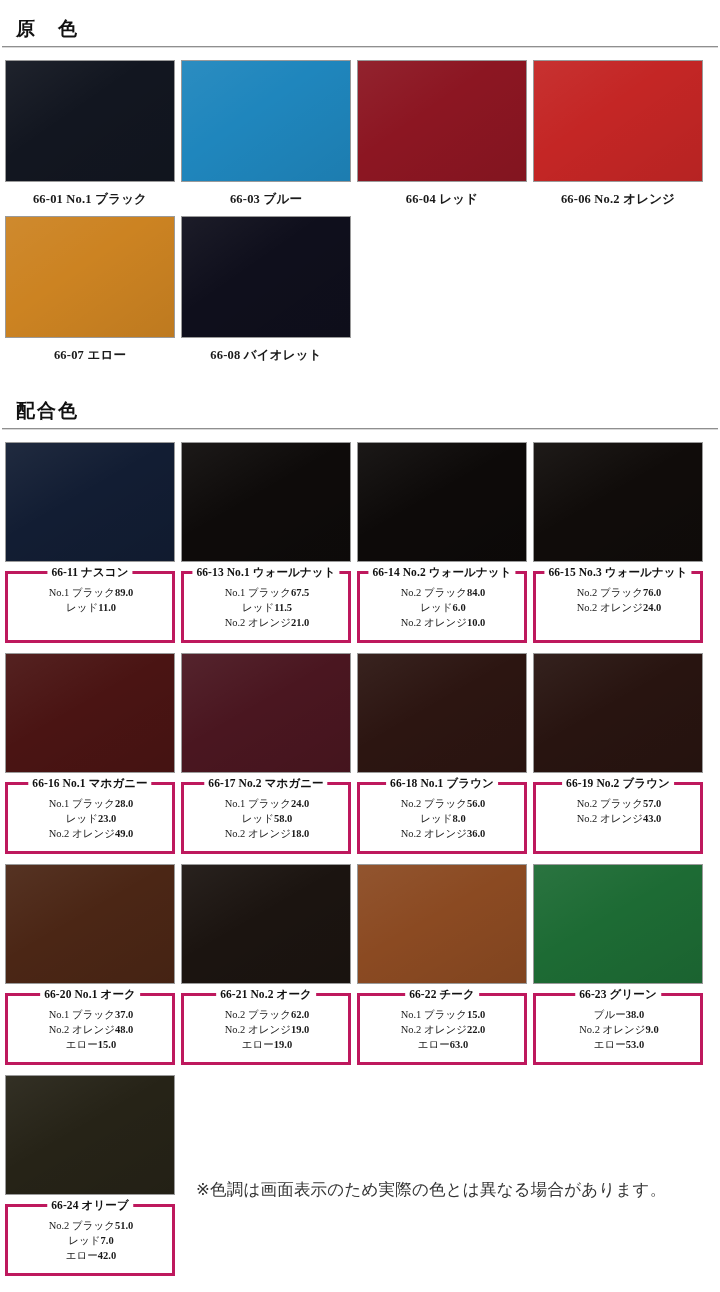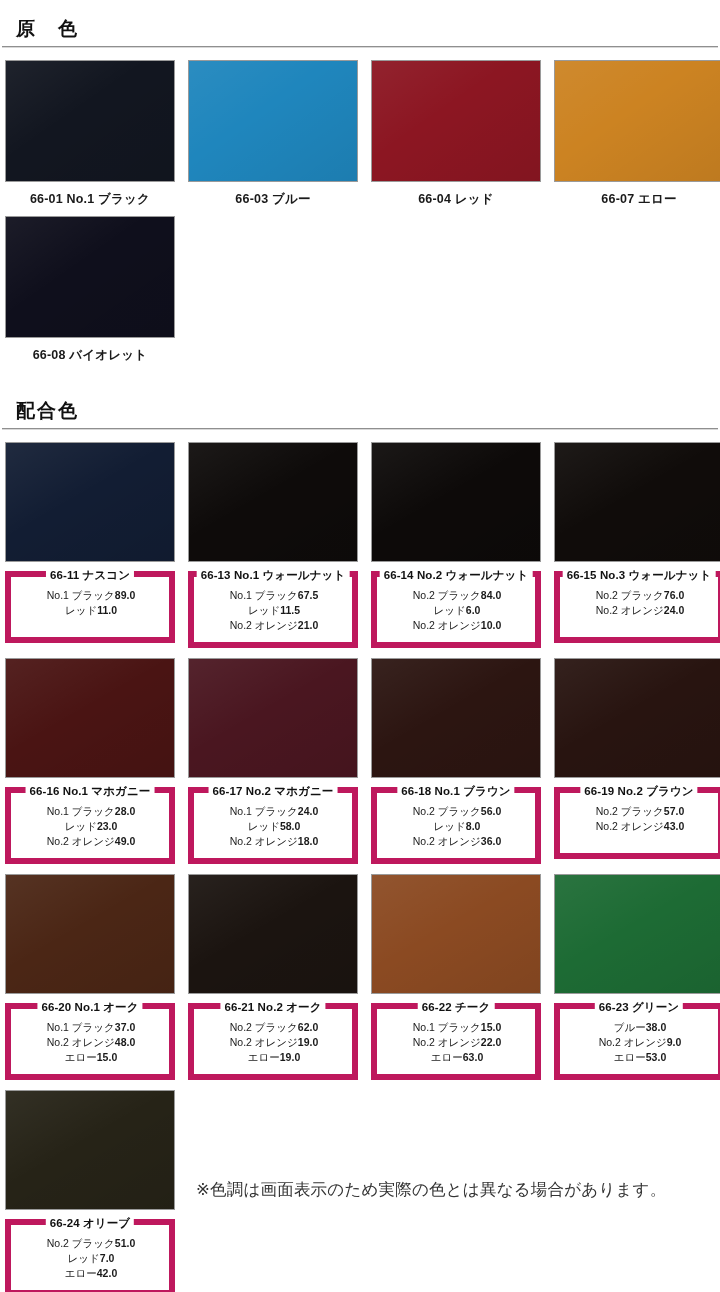--- a/index.html
+++ b/index.html
@@ -29,22 +29,23 @@
     height: 2px;
     border-top: 1px solid #8f8f8f;
     border-bottom: 1px solid #d8d8d8;
     margin: 0 0 12px 0;
   }
 
   
   .grid {
     display: grid;
     grid-template-columns: repeat(4, 170px);
-    column-gap: 13px;
+    column-gap: 6px;
     padding-left: 3px;
+    font-family: Liberation Serif, serif;
   }
   .primary-grid { row-gap: 8px; }
 
   .swatch-cell { width: 170px; }
   .swatch {
     width: 170px;
     height: 122px;
     border: 1px solid #9a9a9a;
     position: relative;
   }
@@ -78,21 +79,21 @@
     content: "";
     position: absolute;
     inset: 0;
     background: linear-gradient(150deg, rgba(255,255,255,.06), rgba(255,255,255,0) 45%,
                 rgba(0,0,0,.08) 100%);
     pointer-events: none;
   }
 
   .recipe-box {
     margin-top: 9px;
-    border: 6px solid #be185d;
+    border: 3px solid #be185d;
     padding: 11px 9px 9px 9px;
     position: relative;
     min-height: 72px;
     background: #fff;
   }
   .recipe-title {
     position: absolute;
     top: -9px;
     left: 50%;
     transform: translateX(-50%);
@@ -140,20 +141,24 @@
       </div>
       <div class="swatch-cell">
         <div class="swatch grad" style="background: rgb(31, 134, 189);"></div>
         <div class="swatch-label">66-03  ブルー</div>
       </div>
       <div class="swatch-cell">
         <div class="swatch grad" style="background: rgb(140, 22, 34);"></div>
         <div class="swatch-label">66-04  レッド</div>
       </div>
       <div class="swatch-cell">
+        <div class="swatch grad" style="background: rgb(196, 38, 37);"></div>
+        <div class="swatch-label">66-06 No.2 オレンジ</div>
+      </div>
+      <div class="swatch-cell">
         <div class="swatch grad" style="background: rgb(204, 131, 34);"></div>
         <div class="swatch-label">66-07  エロー</div>
       </div>
       <div class="swatch-cell">
         <div class="swatch grad" style="background: rgb(15, 15, 28);"></div>
         <div class="swatch-label">66-08 バイオレット</div>
       </div>
     </div>
 </div>
 

